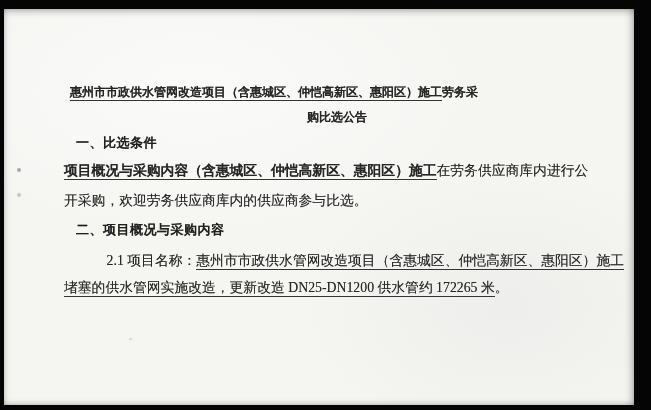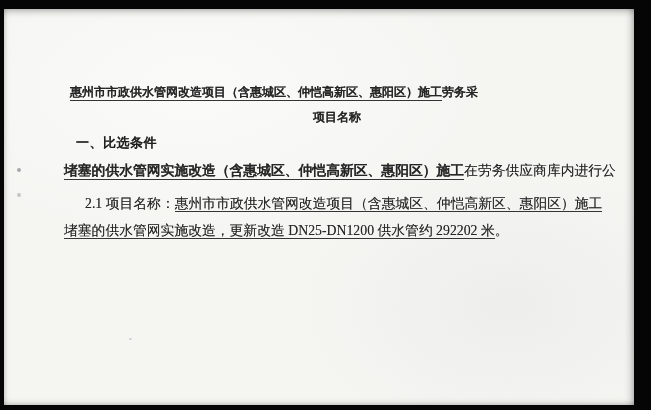--- a/index.html
+++ b/index.html
@@ -37,39 +37,41 @@
     font-family:"Liberation Sans","DejaVu Sans",sans-serif;
     font-size:13px;font-weight:bold;line-height:26px;color:#1f1f1f;
     margin-left:12px;letter-spacing:.5px;white-space:nowrap;
   }
   .h1x{margin-top:8px;}
   .h2x{margin-top:2px;}
   .line{white-space:nowrap;}
   .numline{line-height:27px;}
   .n-first{margin-top:4px;}
   .ind-first{margin-left:22px;}
-  .ind-num{margin-left:21px;}
+  .ind-num{margin-left:33px;text-align:right;}
   .u{border-bottom:1.2px solid #343434;padding-bottom:.5px;}
   .title .u{border-bottom-width:1.6px;}
   .b{font-weight:bold;}
   .speck{position:absolute;border-radius:50%;background:#8d8d96;}
   .sp1{left:13px;top:159px;width:4px;height:4px;opacity:.75;}
   .sp2{left:13px;top:184px;width:4px;height:4px;opacity:.45;}
   .sp3{left:125px;top:329px;width:3px;height:2px;opacity:.35;}
 </style>
 </head>
 <body>
 
 <div class="page">
   <div class="speck sp1"></div>
   <div class="speck sp2"></div>
   <div class="speck sp3"></div>
   <div class="title" id="title-block">
       <div class="tl tl1"><span class="u ">惠州市市政供水管网改造项目（含惠城区、仲恺高新区、惠阳区）施工</span><span class="">劳务采</span></div>
-      <div class="tl tl2"><span class="">项目名称</span></div>
+      <div class="tl tl2"><span class="">购比选公告</span></div>
     </div>
   <div class="content" id="content-block">
       <div class="heading h1x">一、比选条件</div>
-      <div class="line "><span class="u b">堵塞的供水管网实施改造（含惠城区、仲恺高新区、惠阳区）施工</span><span class="">在劳务供应商库内进行公</span></div>
+      <div class="line "><span class="u b">项目概况与采购内容（含惠城区、仲恺高新区、惠阳区）施工</span><span class="">在劳务供应商库内进行公</span></div>
+      <div class="line "><span class="">开采购，欢迎劳务供应商库内的供应商参与比选。</span></div>
+      <div class="heading h2x">二、项目概况与采购内容</div>
       <div class="line numline n-first ind-num"><span class="">2.1 项目名称：</span><span class="u ">惠州市市政供水管网改造项目（含惠城区、仲恺高新区、惠阳区）施工</span></div>
-      <div class="line numline"><span class="u ">堵塞的供水管网实施改造，更新改造 DN25-DN1200 供水管约 292202 米</span><span class="">。</span></div>
+      <div class="line numline"><span class="u ">堵塞的供水管网实施改造，更新改造 DN25-DN1200 供水管约 172265 米</span><span class="">。</span></div>
     </div>
 </div>
 
 </body></html>

